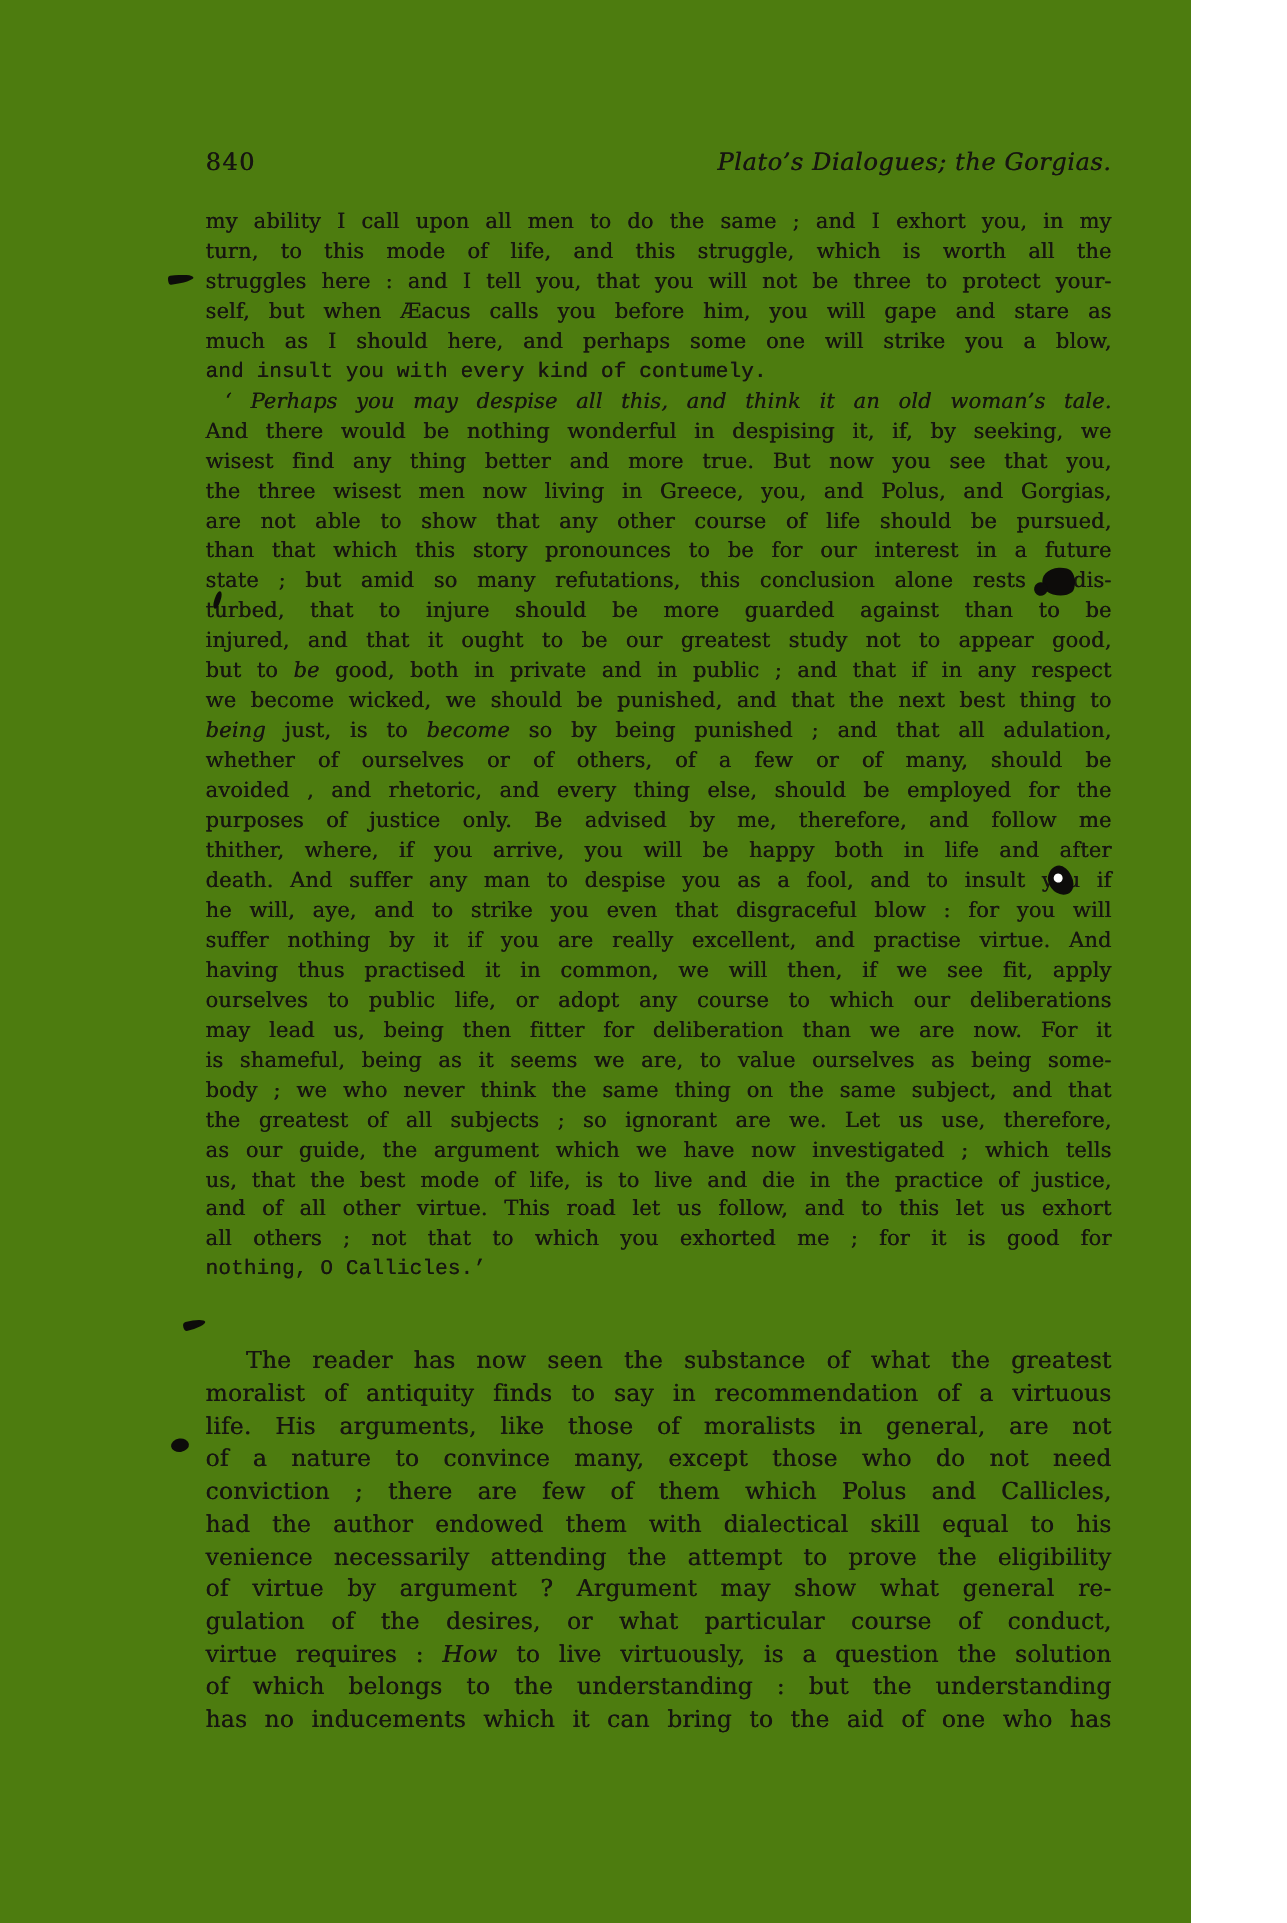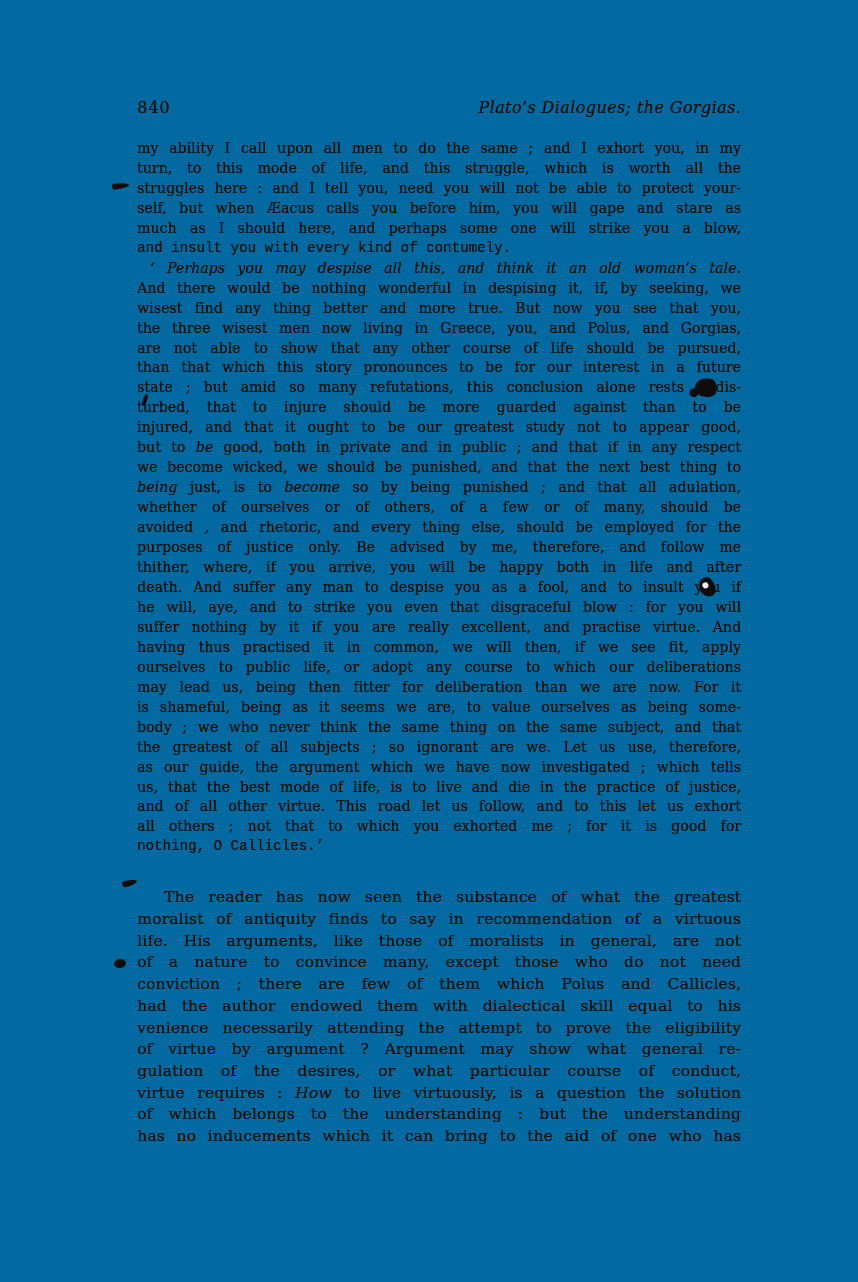--- a/index.html
+++ b/index.html
@@ -1,20 +1,20 @@
 <!DOCTYPE html>
 <html><head>
 <meta charset="utf-8">
 <style>
   html, body { margin: 0; padding: 0; background: #ffffff; }
   .page {
     position: relative;
-    width: 858px;
+    width: 794px;
     height: 1282px;
-    background: #0369a1;
+    background: #4d7c0f;
     overflow: hidden;
     font-family: "DejaVu Serif", "Liberation Serif", serif;
     color: #171511;
   }
   .header { position: absolute; top: 98px; left: 137px; width: 604px; height: 22px; }
   .page-num {
     position: absolute; left: 0; top: 0;
     font-size: 16px; letter-spacing: 1px;
     text-shadow: 0.25px 0 0 currentColor;
   }
@@ -27,21 +27,21 @@
   .text-block { position: absolute; left: 137px; top: 139px; width: 604px; }
   .para { margin: 0; }
   .tline {
     text-align: justify;
     text-align-last: justify;
     text-shadow: 0.22px 0 0 currentColor;
   }
   .tline-end { text-align-last: left; font-family: Liberation Mono, monospace; }
   .para-quote-continuation, .para-quote { font-size: 14px; line-height: 19.95px; letter-spacing: 0.1px; }
   .para-quote .first-indent { padding-left: 13px; font-style: italic; }
-  .para-review { margin-top: 30px; font-size: 15.6px; line-height: 21.7px; letter-spacing: 0.15px; }
+  .para-review { margin-top: 40px; font-size: 15.6px; line-height: 21.7px; letter-spacing: 0.15px; }
   .para-review .first-indent { padding-left: 27px; }
 
   
   .blot { position: absolute; background: #0d0c0a; }
   .blot-undisturbed {
     left: 695px; top: 378px; width: 22px; height: 19px;
     border-radius: 64% 36% 58% 42% / 55% 62% 38% 45%;
     transform: rotate(14deg);
   }
   .blot-undisturbed::after {
@@ -82,21 +82,21 @@
 <div class="page">
   <div class="header">
     <span class="page-num">840</span>
     <span class="header-title">Plato’s Dialogues; the Gorgias.</span>
   </div>
 
   <div class="text-block">
       <div class="para para-quote-continuation">
         <div class="tline">my ability I call upon all men to do the same ; and I exhort you, in my</div>
         <div class="tline">turn, to this mode of life, and this struggle, which is worth all the</div>
-        <div class="tline">struggles here : and I tell you, need you will not be able to protect your-</div>
+        <div class="tline">struggles here : and I tell you, that you will not be three to protect your-</div>
         <div class="tline">self, but when Æacus calls you before him, you will gape and stare as</div>
         <div class="tline">much as I should here, and perhaps some one will strike you a blow,</div>
         <div class="tline tline-end">and insult you with every kind of contumely.</div>
       </div>
       <div class="para para-quote">
         <div class="tline first-indent">‘ Perhaps you may despise all this, and think it an old woman’s tale.</div>
         <div class="tline">And there would be nothing wonderful in despising it, if, by seeking, we</div>
         <div class="tline">wisest find any thing better and more true.  But now you see that you,</div>
         <div class="tline">the three wisest men now living in Greece, you, and Polus, and Gorgias,</div>
         <div class="tline">are not able to show that any other course of life should be pursued,</div>

